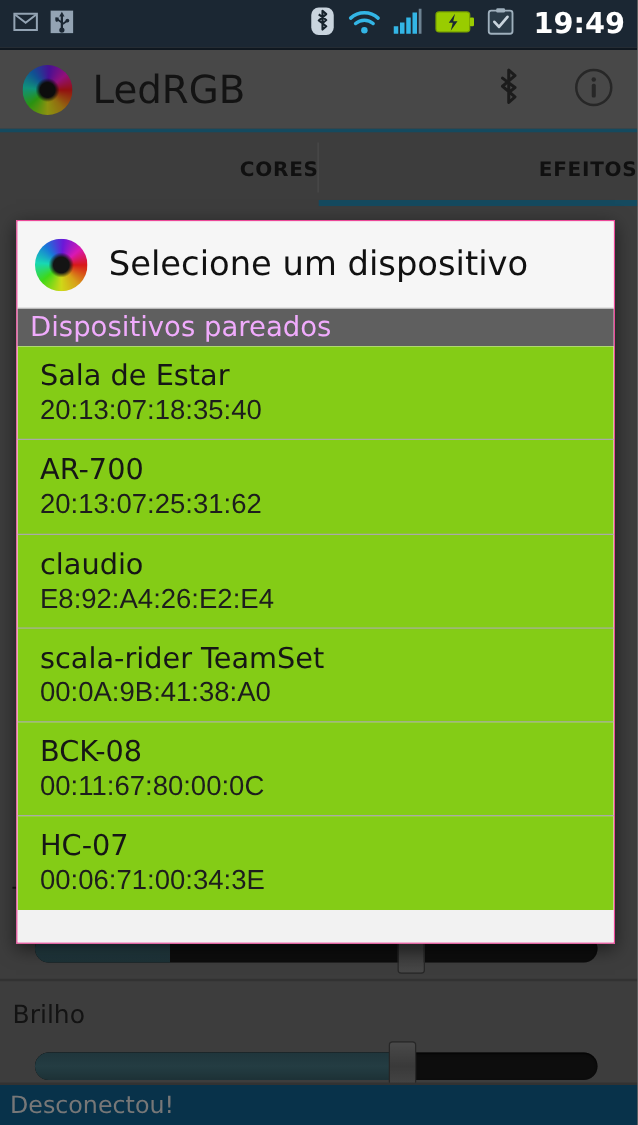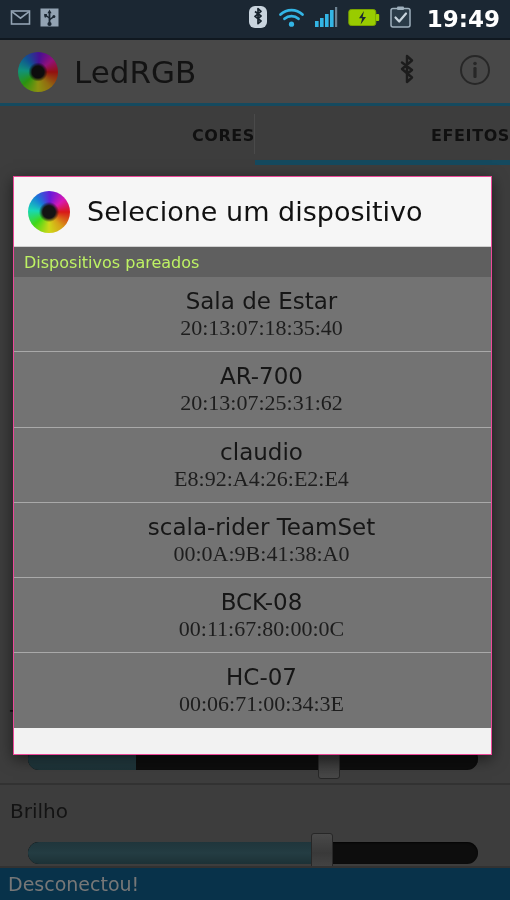--- a/index.html
+++ b/index.html
@@ -166,41 +166,40 @@
   #dialog-title {
     color: #111111; font-size: 27px; margin-left: 17px;
     font-family: "DejaVu Sans", "Liberation Sans", sans-serif;
   }
   #dialog-section-header {
     height: 30px; background: #5f5f5f;
     display: flex; align-items: center;
     padding-left: 10px; flex: none;
   }
   #dialog-section-header span {
-    color: #bef264; font-size: 16px;
+    color: #f0abfc; font-size: 22px;
     font-family: "DejaVu Sans", "Liberation Sans", sans-serif;
   }
   #device-list {
     flex: 1; background: #f2f2f2;
     overflow: hidden;
   }
   .device-item {
     padding: 11px 0 10px 18px;
     border-bottom: 1px solid #a9a9a9;
-    background: #737373;
-    text-align: center;
+    background: #84cc16;
   }
   .device-item:last-child { border-bottom: none; }
   .device-name {
     color: #161616; font-size: 23px; line-height: 1.17;
     font-family: "DejaVu Sans", "Liberation Sans", sans-serif;
   }
   .device-mac {
     color: #1d1d1d; font-size: 22px; line-height: 1.2;
-    font-family: Liberation Serif, serif;
+    font-family: Liberation Sans, sans-serif;
   }
 </style>
 </head>
 <body>
 
 <div id="screen">
 
   <div id="statusbar">
     <div class="left">
       <span class="sb-icon">

